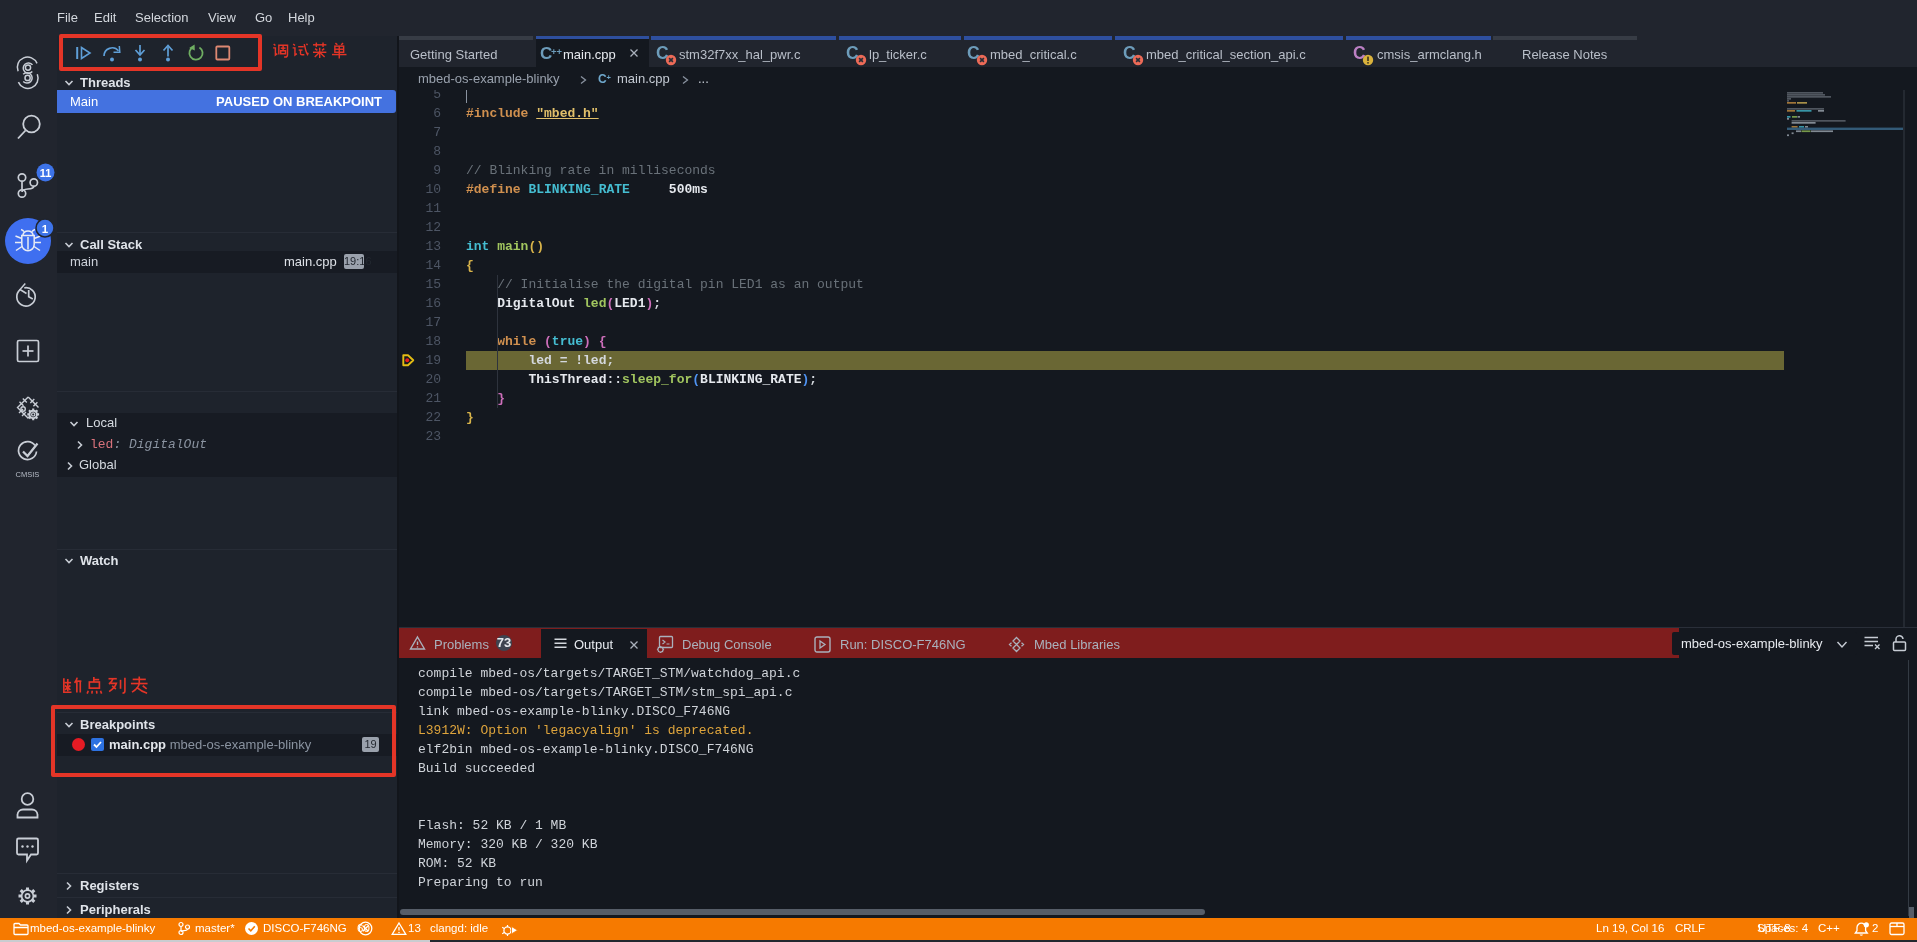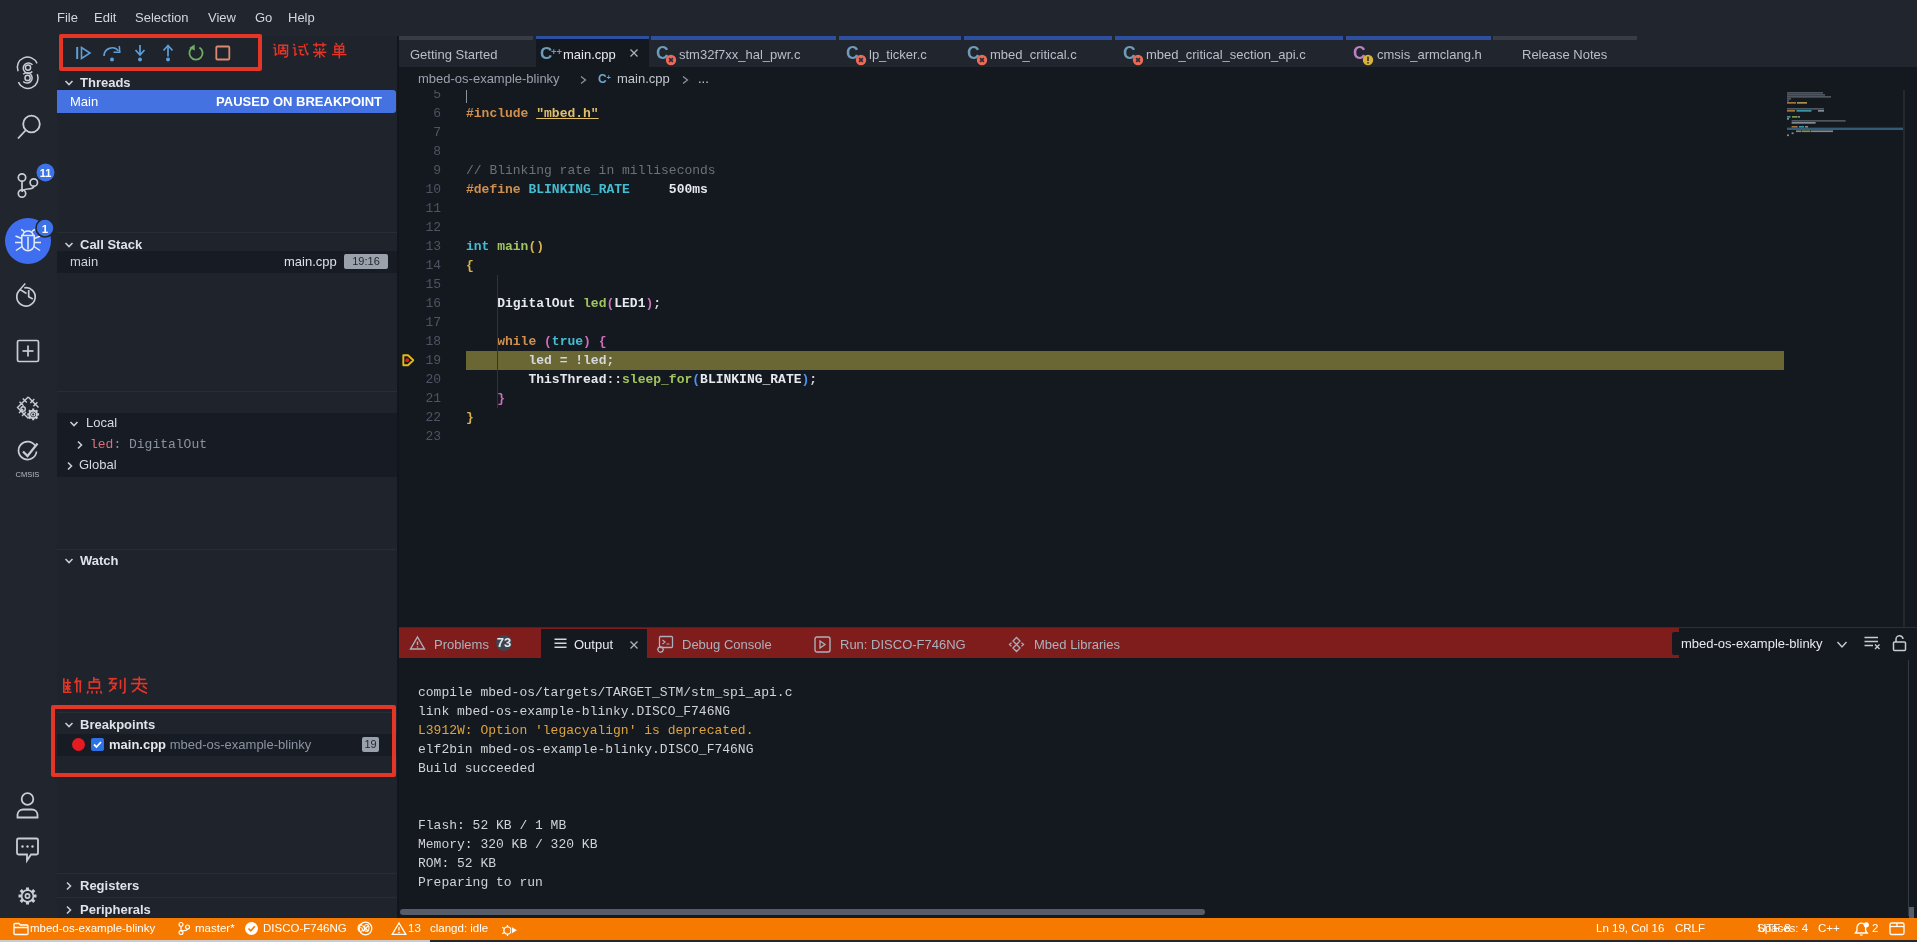--- a/index.html
+++ b/index.html
@@ -178,36 +178,36 @@
 
   <div class="shead" style="top:199px;">
     <svg class="chev" width="12" height="12">
         <path d="M2.5 4 L6 7.5 L9.5 4" fill="none" stroke="#c7ccd4" stroke-width="1.6"></path>
       </svg>
     <span class="lbl">Call Stack</span>
   </div>
   <div class="trow" style="top:215px;height:22px;">
     <span class="abs" style="left:13px;top:3px;font-size:13px;color:#ccd1d9;">main</span>
     <span class="abs" style="left:227px;top:3px;font-size:13px;color:#dde1e7;">main.cpp</span>
-    <span class="abs" style="left:287px;top:3px;width:44px;height:15px;background:#9aa1ac;border-radius:2px;color:#232830;font-size:11px;text-align:center;line-height:15px;">19:16</span>
+    <span class="abs" style="left:287px;top:3px;width:20px;height:15px;background:#9aa1ac;border-radius:2px;color:#232830;font-size:11px;text-align:center;line-height:15px;">19:16</span>
   </div>
 
   <div class="sep" style="top:355px;"></div>
   <div class="trow" style="top:377px;height:64px;"></div>
   <div class="abs" style="left:0;top:377px;width:340px;height:20px;">
     <svg class="chev" style="left:11px;top:5px;" width="12" height="12">
         <path d="M2.5 4 L6 7.5 L9.5 4" fill="none" stroke="#c7ccd4" stroke-width="1.6"></path>
       </svg>
     <span class="abs" style="left:29px;top:2px;font-size:13px;color:#d5dae0;">Local</span>
   </div>
   <div class="abs" style="left:0;top:398px;width:340px;height:20px;">
     <svg class="chev" style="left:17px;top:5px;position:absolute;" width="12" height="12">
         <path d="M4 2.5 L7.5 6 L4 9.5" fill="none" stroke="#c7ccd4" stroke-width="1.6"></path>
       </svg>
-    <span class="abs mono" style="left:33px;top:3px;font-size:13px;color:#d8727b;">led<span style="color:#8a93a0;">: DigitalOut</span></span>
+    <span class="abs mono" style="left:33px;top:3px;font-size:13px;color:#d8727b;">led<span style="color:#8a93a0;font-style:italic;">: DigitalOut</span></span>
   </div>
   <div class="abs" style="left:0;top:419px;width:340px;height:20px;">
     <svg class="chev" style="left:7px;top:5px;position:absolute;" width="12" height="12">
         <path d="M4 2.5 L7.5 6 L4 9.5" fill="none" stroke="#c7ccd4" stroke-width="1.6"></path>
       </svg>
     <span class="abs" style="left:22px;top:2px;font-size:13px;color:#d5dae0;">Global</span>
   </div>
 
   <div class="sep" style="top:513px;"></div>
   <div class="shead" style="top:515px;">
@@ -339,20 +339,21 @@
   <div class="lnum" style="top:280px;">20</div>
   <div class="lnum" style="top:299px;">21</div>
   <div class="lnum" style="top:318px;">22</div>
   <div class="lnum" style="top:337px;">23</div>
   <div class="abs" style="left:67px;top:0px;width:1px;height:13px;background:#8a93a0;"></div>
   <div class="cl" style="top:14px;"><span class="o">#include</span> <span class="y" style="text-decoration:underline;">"mbed.h"</span></div>
   <div class="cl cm" style="top:71px;">// Blinking rate in milliseconds</div>
   <div class="cl" style="top:90px;"><span class="o">#define</span> <span class="c">BLINKING_RATE</span>     <span class="wb">500ms</span></div>
   <div class="cl" style="top:147px;"><span class="c">int</span> <span class="g">main</span><span class="b1">()</span></div>
   <div class="cl" style="top:166px;"><span class="b1">{</span></div>
+  <div class="cl cm" style="top:185px;">    // Initialise the digital pin LED1 as an output</div>
   <div class="cl" style="top:204px;">    <span class="wb">DigitalOut</span> <span class="g">led</span><span class="b2">(</span><span class="wb">LED1</span><span class="b2">)</span><span class="w">;</span></div>
   <div class="cl" style="top:242px;">    <span class="o">while</span> <span class="b2">(</span><span class="c">true</span><span class="b2">)</span> <span class="b2">{</span></div>
   <div class="cl" style="top:261px;">        <span class="w">led = !led;</span></div>
   <div class="cl" style="top:280px;">        <span class="wb">ThisThread</span><span class="w">::</span><span class="g">sleep_for</span><span class="b3">(</span><span class="wb">BLINKING_RATE</span><span class="b3">)</span><span class="w">;</span></div>
   <div class="cl" style="top:299px;">    <span class="b2">}</span></div>
   <div class="cl" style="top:318px;"><span class="b1">}</span></div>
   <div class="abs" style="left:98px;top:185px;width:1px;height:133px;background:#2e333d;"></div>
   <svg class="abs" style="left:2px;top:262px;" width="16" height="16">
     <path d="M2.3 3.2 L7 3.2 L12.3 8.2 L7 13.2 L2.3 13.2 Z" fill="none" stroke="#e3bc13" stroke-width="1.9" stroke-linejoin="round"></path>
     <circle cx="6.2" cy="8.2" r="2" fill="#e81c1c"></circle>
@@ -432,20 +433,21 @@
   </div>
   <svg class="abs" style="left:1465px;top:8px;" width="17" height="15">
         <path d="M0.5 1.5 H14 M0.5 5.5 H14 M0.5 9.5 H9" stroke="#c7ccd4" stroke-width="1.7"></path>
         <path d="M11 8.5 L15.5 13 M15.5 8.5 L11 13" stroke="#c7ccd4" stroke-width="1.4"></path>
       </svg>
   <svg class="abs" style="left:1493px;top:6px;" width="15" height="18">
         <rect x="1.5" y="8" width="12" height="8.5" rx="1" fill="none" stroke="#c7ccd4" stroke-width="1.5"></rect>
         <path d="M4 8 V5.5 A 3.5 3.5 0 0 1 11 5" fill="none" stroke="#c7ccd4" stroke-width="1.5"></path>
       </svg>
  </div>
+ <div class="pline" style="top:36px;">compile mbed-os/targets/TARGET_STM/watchdog_api.c</div>
  <div class="pline" style="top:55px;">compile mbed-os/targets/TARGET_STM/stm_spi_api.c</div>
  <div class="pline" style="top:74px;">link mbed-os-example-blinky.DISCO_F746NG</div>
  <div class="pline" style="top:93px;color:#dea43c;">L3912W: Option 'legacyalign' is deprecated.</div>
  <div class="pline" style="top:112px;">elf2bin mbed-os-example-blinky.DISCO_F746NG</div>
  <div class="pline" style="top:131px;">Build succeeded</div>
  <div class="pline" style="top:188px;">Flash: 52 KB / 1 MB</div>
  <div class="pline" style="top:207px;">Memory: 320 KB / 320 KB</div>
  <div class="pline" style="top:226px;">ROM: 52 KB</div>
  <div class="pline" style="top:245px;">Preparing to run</div>
  <div class="abs" style="left:1px;top:281px;width:805px;height:6px;background:#565d68;border-radius:3px;"></div>

